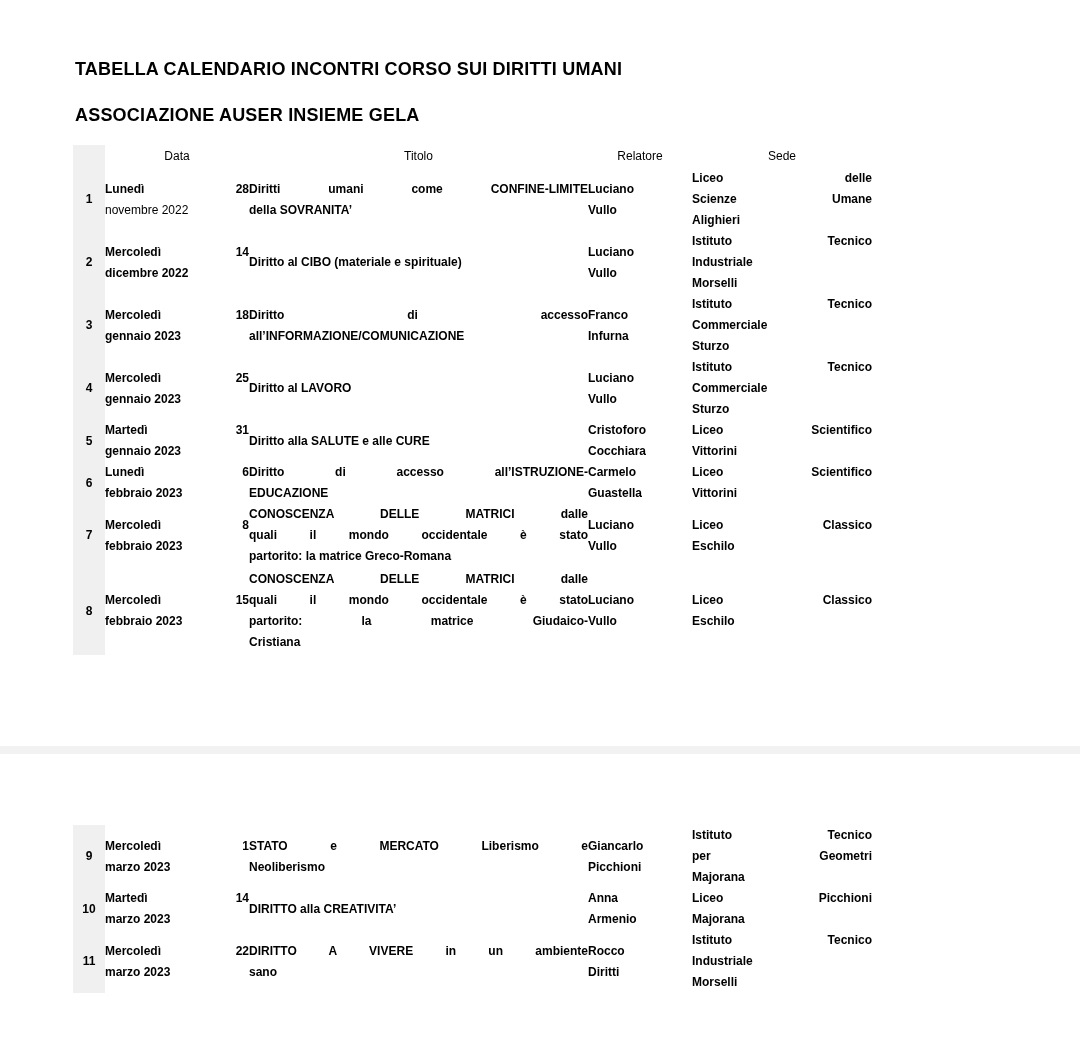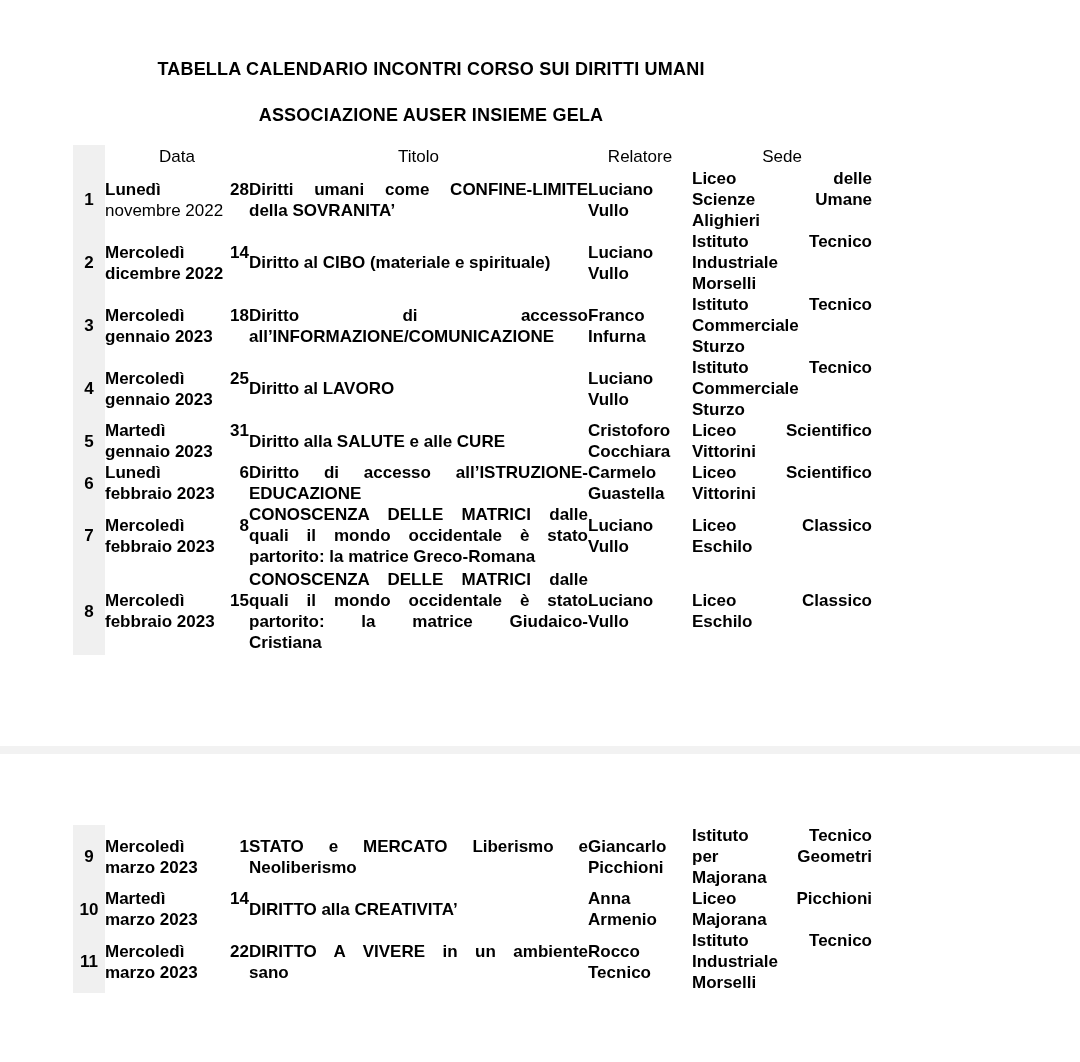--- a/index.html
+++ b/index.html
@@ -5,40 +5,40 @@
   * { margin: 0; padding: 0; box-sizing: border-box; }
   html, body {
     width: 1080px; height: 1062px;
     background: var(--page-bg, #ffffff);
     font-family: "Liberation Sans", sans-serif;
     overflow: hidden;
   }
   .page { position: relative; width: 1080px; height: 1062px; }
 
   
-  .titles { position: absolute; top: 59px; left: 75px; width: 712px; text-align: center; }
+  .titles { position: absolute; top: 59px; left: 75px; width: 712px; }
   .doc-title {
     font-size: 18px; font-weight: bold; line-height: 21px;
     color: var(--text-color, #000);
     letter-spacing: 0.2px;
   }
   .doc-subtitle { margin-top: 25px; }
 
   
   .cal-table {
     position: absolute; left: 73px;
     border-collapse: collapse; table-layout: fixed;
     color: var(--text-color, #000);
   }
   #table1 { top: 145px; }
   #table2 { top: 825px; }
 
   .cal-table th, .cal-table td {
     padding: 0; vertical-align: middle;
-    font-size: 17px; line-height: 21px;
+    font-size: 12px; line-height: 21px;
   }
   .cal-table td { font-weight: bold; }
   .cal-table th { font-weight: normal; text-align: center; height: 23px; }
 
   .c-num   { width: 32px;  background: var(--rownum-bg, #f0f0f0); }
   .c-date  { width: 144px; padding-left: 11px; }
   .c-title { width: 339px; padding-left: 11px; }
   .c-speaker { width: 104px; padding-left: 9px; }
   .c-venue { width: 180px; padding-left: 28px; }
 
@@ -335,21 +335,21 @@
           <td class="c-date">
             <div class="line jl">Mercoledì 22</div>
             <div class="line">marzo 2023</div>
           </td>
           <td class="c-title">
             <div class="line jl">DIRITTO A VIVERE in un ambiente</div>
             <div class="line">sano</div>
           </td>
           <td class="c-speaker">
             <div class="line jl">Rocco</div>
-            <div class="line">Tecnico</div>
+            <div class="line">Diritti</div>
           </td>
           <td class="c-venue">
             <div class="line jl">Istituto Tecnico</div>
             <div class="line jl">Industriale</div>
             <div class="line">Morselli</div>
           </td>
         </tr>
       </tbody>
   </table>
 

